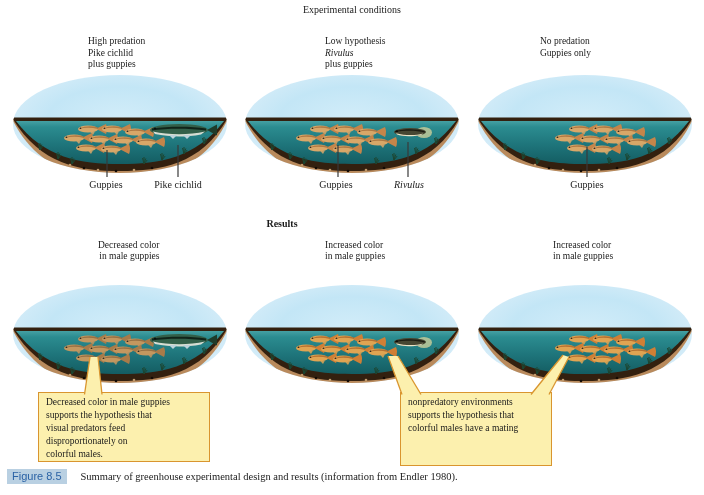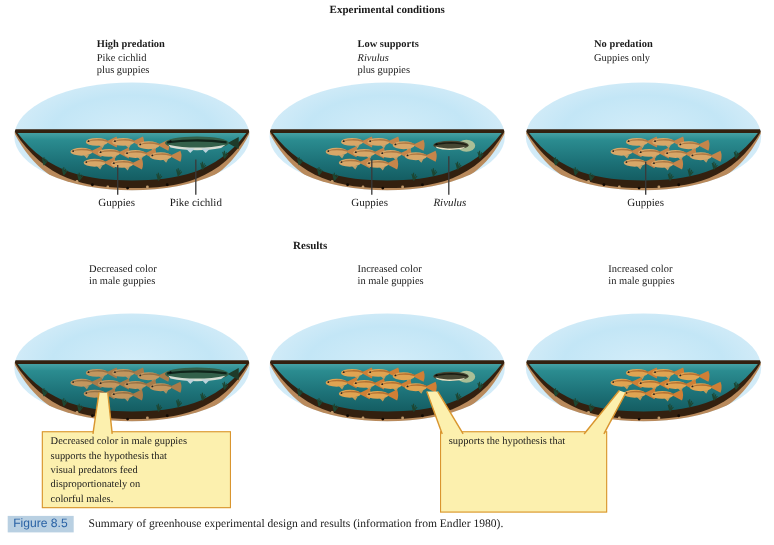--- a/index.html
+++ b/index.html
@@ -1,22 +1,22 @@
 <!DOCTYPE html>
 <html><head>
 <meta charset="utf-8">
 <style>
   html,body{margin:0;padding:0;background:#ffffff;}
   .stage{position:relative;width:704px;height:495px;background:#ffffff;overflow:hidden;
          font-family:"Liberation Serif","DejaVu Serif",serif;color:#1a1a1a;}
   .abs{position:absolute;}
-  .fig-title{left:0;top:4px;width:704px;text-align:center;font-weight:bold;font-size:10px;}
+  .fig-title{left:0;top:4px;width:704px;text-align:center;font-weight:normal;font-size:10px;}
   .results-title{left:0;top:218px;width:564px;text-align:center;font-weight:bold;font-size:10px;}
   .hdr{font-size:9.5px;line-height:11.5px;}
-  .hdr .b{font-weight:bold;}
+  .hdr .b{font-weight:normal;}
   .i{font-style:italic;}
   .fish-label{font-size:10px;white-space:nowrap;transform:translateX(-50%);}
   .res-cap{font-size:9.5px;line-height:11px;}
   .callout{background:#fcf0ae;border:1.5px solid #d9952f;box-sizing:border-box;
            font-size:9.5px;line-height:13px;padding:3px 7px;z-index:2;}
   .overlay{left:0;top:0;z-index:5;pointer-events:none;}
   .caption{left:7px;top:469px;width:690px;font-size:10.5px;}
   .badge{display:inline-block;background:#b9d0e2;color:#2a62a5;
          font-family:Liberation Sans, sans-serif;
          font-size:11px;padding:1px 5px 2px 5px;margin-right:14px;}
@@ -27,21 +27,21 @@
 
 <div class="stage">
   <div class="abs fig-title">Experimental conditions</div>
   <div id="headers">
       <div class="abs hdr" style="left: 88px; top: 36px;">
         <div class="b">High predation</div>
         <div>Pike cichlid</div>
         <div>plus guppies</div>
       </div>
       <div class="abs hdr" style="left: 325px; top: 36px;">
-        <div class="b">Low supports</div>
+        <div class="b">Low hypothesis</div>
         <div class="i">Rivulus</div>
         <div>plus guppies</div>
       </div>
       <div class="abs hdr" style="left: 540px; top: 36px;">
         <div class="b">No predation</div>
         <div>Guppies only</div>
       </div>
     </div>
   <div id="ponds">
       <div class="abs" style="left: 12px; top: 74px;">
@@ -513,21 +513,21 @@
     </div>
   <div id="fish-labels">
       <div class="abs fish-label" style="left: 106px; top: 179px;">Guppies</div>
       <div class="abs fish-label" style="left: 178px; top: 179px;">Pike cichlid</div>
       <div class="abs fish-label" style="left: 336px; top: 179px;">Guppies</div>
       <div class="abs fish-label i" style="left: 409px; top: 179px;">Rivulus</div>
       <div class="abs fish-label" style="left: 587px; top: 179px;">Guppies</div>
     </div>
   <div class="abs results-title">Results</div>
   <div id="result-captions">
-      <div class="abs res-cap" style="left: 81px; top: 240px;">
+      <div class="abs res-cap" style="left: 98px; top: 240px; text-align: right;">
         <div>Decreased color</div>
         <div>in male guppies</div>
       </div>
       <div class="abs res-cap" style="left: 325px; top: 240px;">
         <div>Increased color</div>
         <div>in male guppies</div>
       </div>
       <div class="abs res-cap" style="left: 553px; top: 240px;">
         <div>Increased color</div>
         <div>in male guppies</div>
@@ -535,21 +535,23 @@
     </div>
   <div id="callouts">
       <div class="abs callout" style="left: 38px; top: 392px; width: 172px; height: 70px;">
         <div>Decreased color in male guppies</div>
         <div>supports the hypothesis that</div>
         <div>visual predators feed</div>
         <div>disproportionately on</div>
         <div>colorful males.</div>
       </div>
       <div class="abs callout" style="left: 400px; top: 392px; width: 152px; height: 74px;">
+        <div>nonpredatory environments</div>
         <div>supports the hypothesis that</div>
+        <div>colorful males have a mating</div>
       </div>
     </div>
   <svg id="overlay" class="abs overlay" width="704" height="495" viewBox="0 0 704 495">
       <line x1="107" y1="150" x2="107" y2="177" stroke="#3a3a3a" stroke-width="1.2"></line>
       <line x1="178" y1="145" x2="178" y2="177" stroke="#3a3a3a" stroke-width="1.2"></line>
       <line x1="338" y1="145" x2="338" y2="177" stroke="#3a3a3a" stroke-width="1.2"></line>
       <line x1="408" y1="142" x2="408" y2="177" stroke="#3a3a3a" stroke-width="1.2"></line>
       <line x1="587" y1="147" x2="587" y2="177" stroke="#3a3a3a" stroke-width="1.2"></line>
       <polygon points="90,357 84.5,393.8 102,393.8 98,357" fill="#fcf0ae"></polygon>
       <path d="M84.5,394.5 L90,357" stroke="#d9952f" stroke-width="1.3" fill="none"></path>

